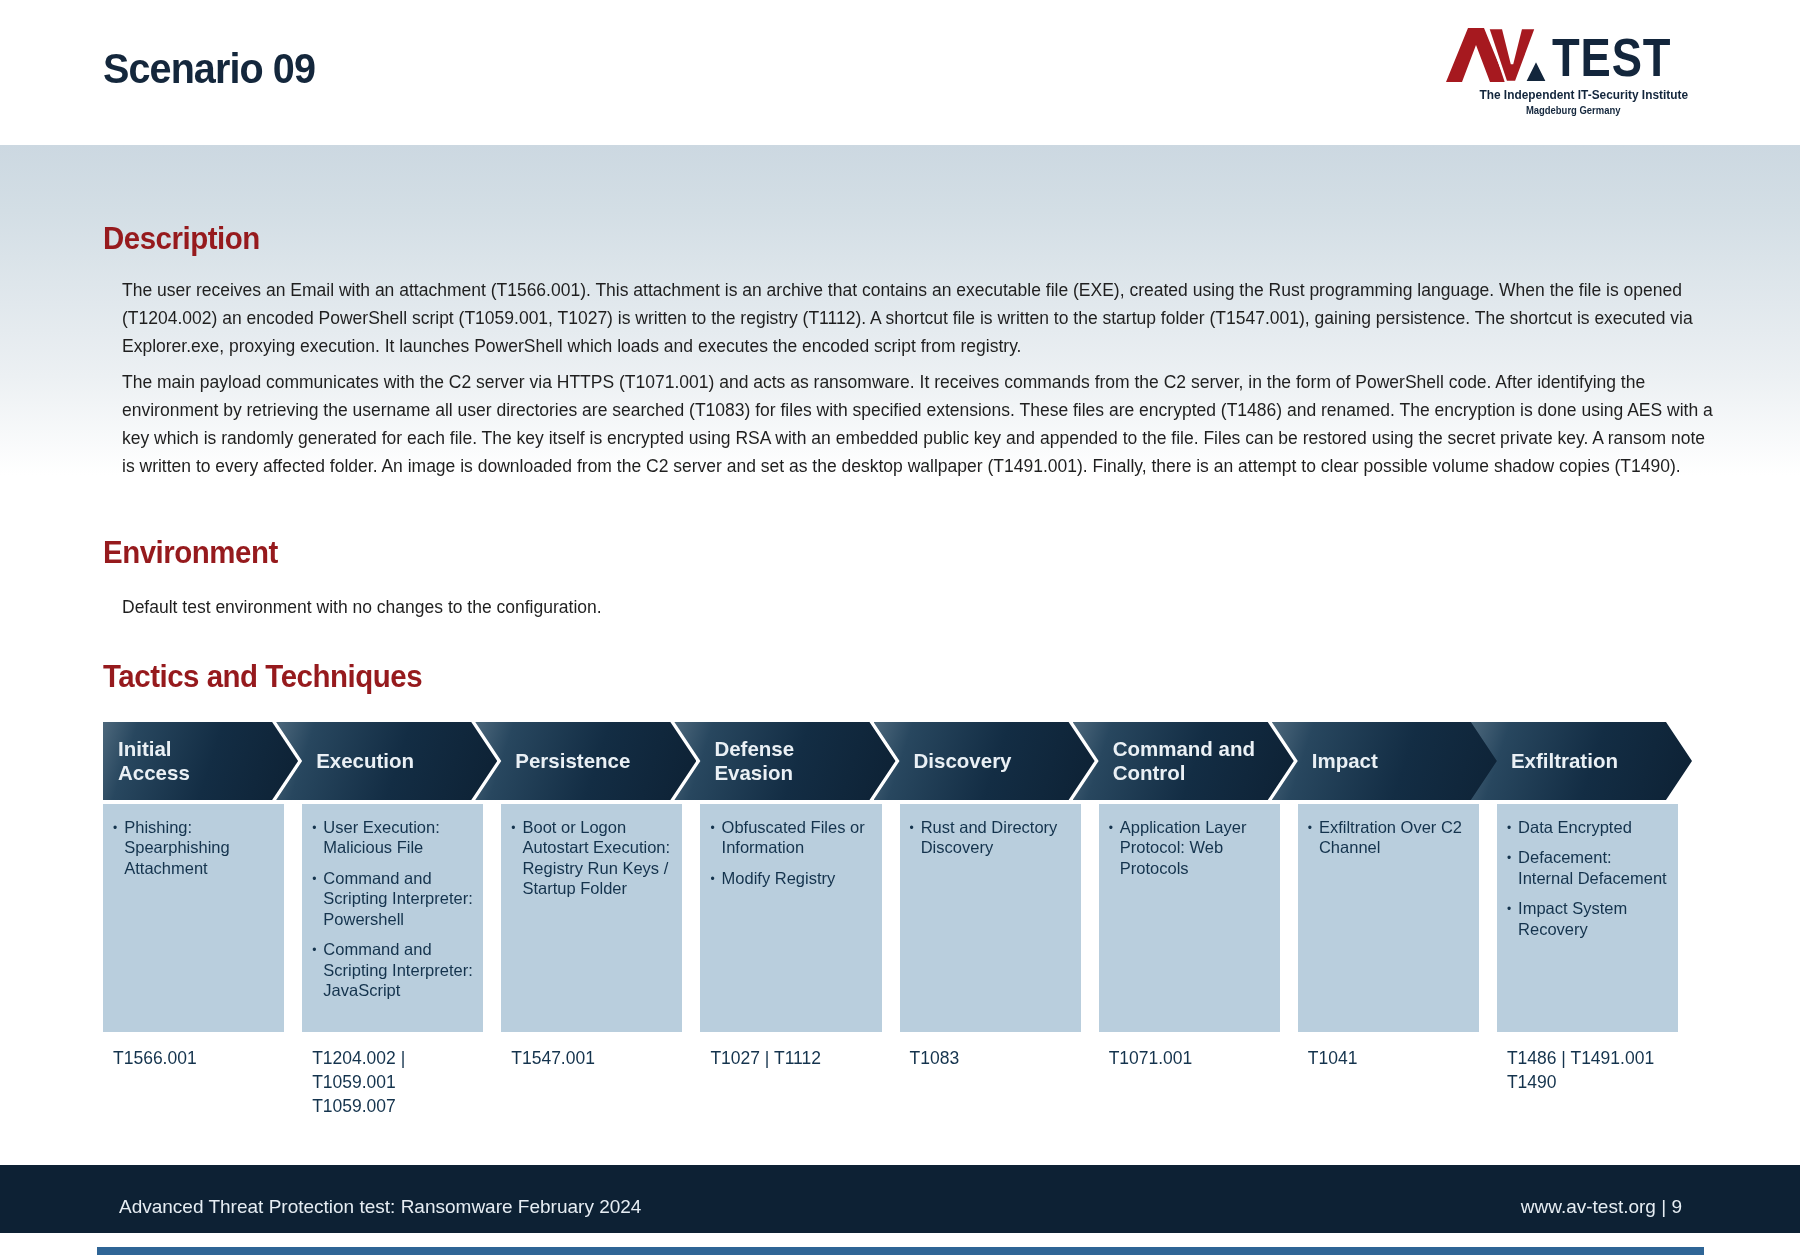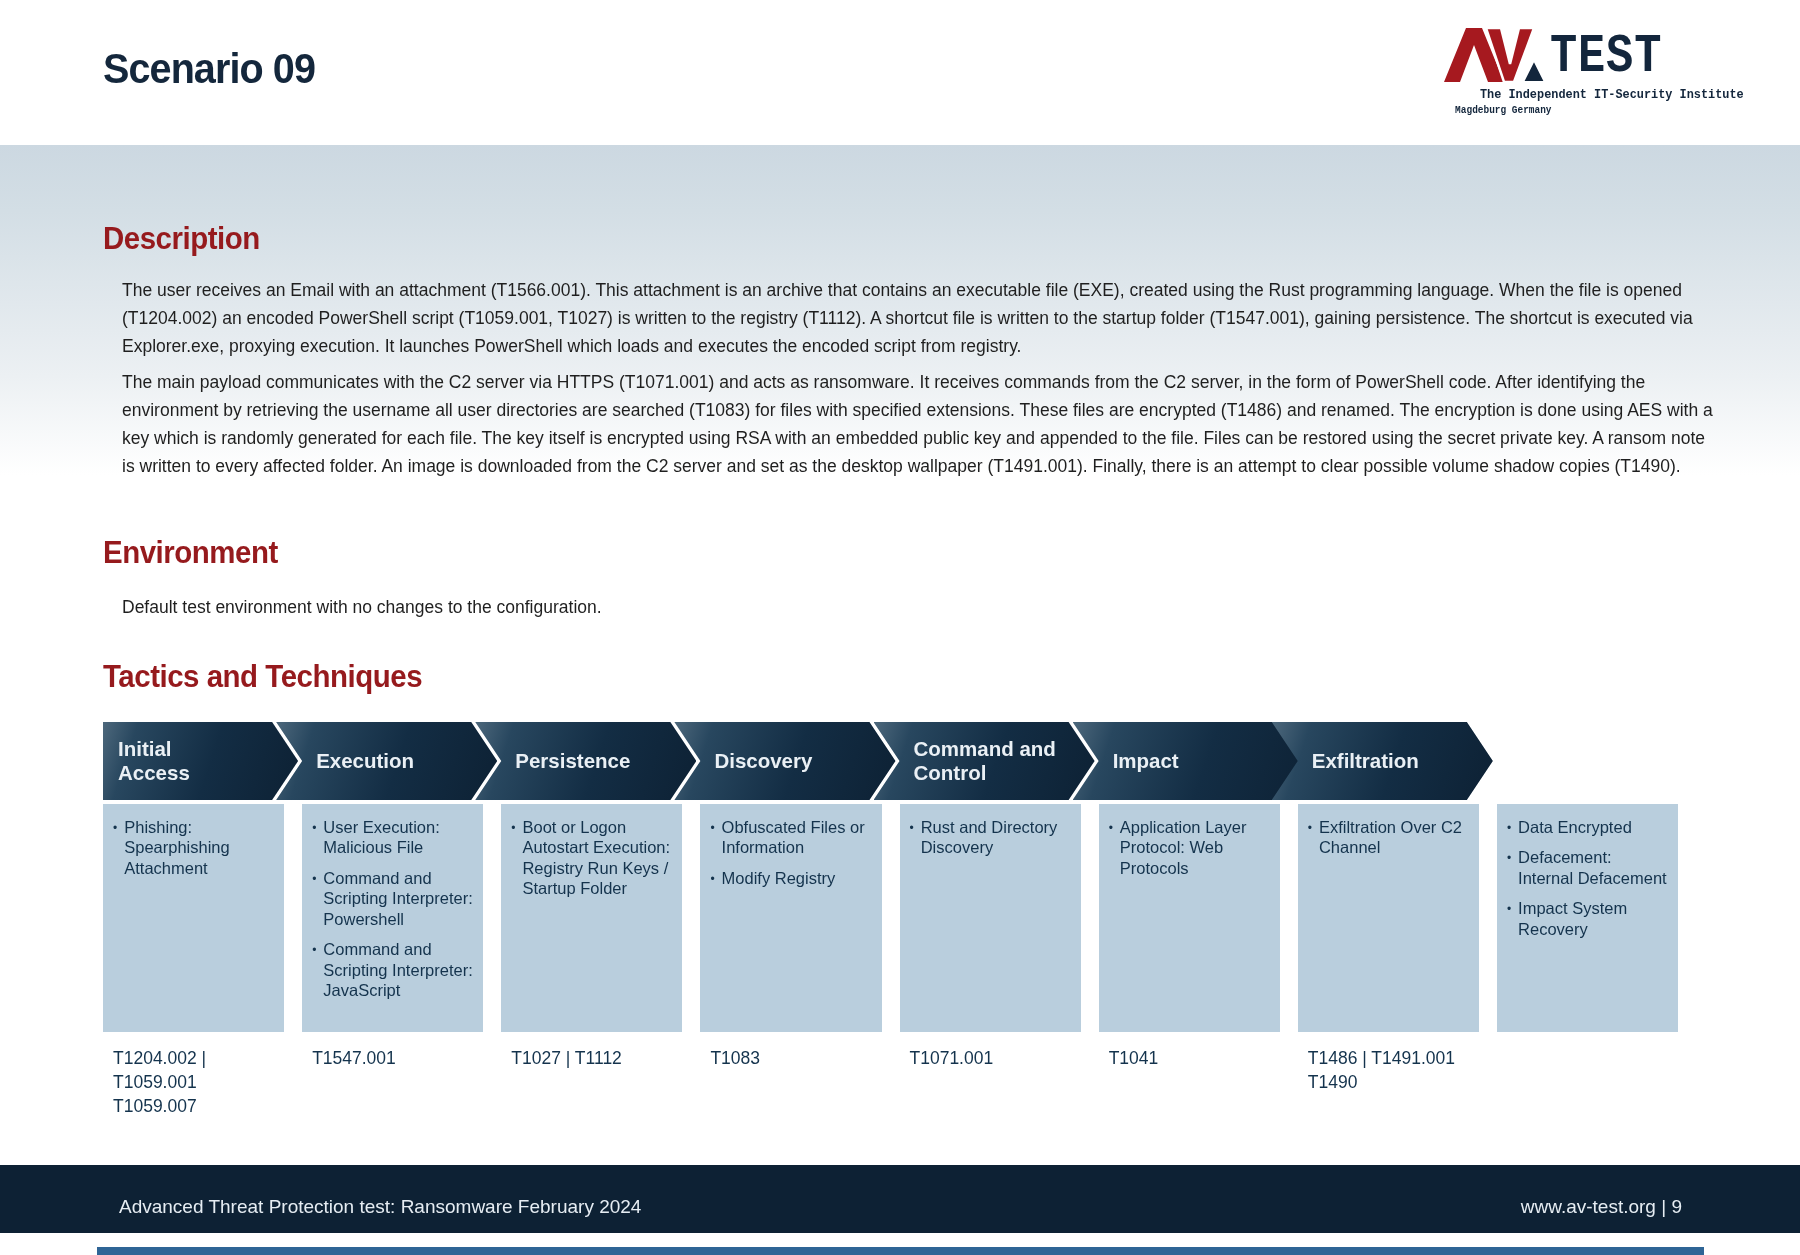--- a/index.html
+++ b/index.html
@@ -10,21 +10,21 @@
 
   
   .page-title {
     position:absolute; left:103px; top:44px;
     font-size:43px; font-weight:bold; color:#14273c;
     letter-spacing:-1px; transform:scaleX(0.92); transform-origin:left top;
     white-space:nowrap;
   }
   .logo {
     position:absolute; top:28px; right:104px; width:252px;
-    display:flex; flex-direction:column; align-items:flex-start;font-family:Liberation Mono, monospace;
+    display:flex; flex-direction:column; align-items:center;
   }
   .logo-row { display:flex; align-items:flex-end; gap:6px; }
   .logo-test {
     font-size:54px; line-height:50px; font-weight:bold; color:#13263c;
     letter-spacing:1px; transform:scaleX(0.84); transform-origin:left bottom;
     margin-left:-4px;
   }
   .logo-tagline {
     margin-top:5px; font-size:13.5px; font-weight:bold; color:#13263c;
     white-space:nowrap; transform:scaleX(0.88); transform-origin:right top;
@@ -144,20 +144,24 @@
       <span>Initial
 Access</span>
     </div>
     <div class="chev">
       <span>Execution</span>
     </div>
     <div class="chev">
       <span>Persistence</span>
     </div>
     <div class="chev">
+      <span>Defense
+Evasion</span>
+    </div>
+    <div class="chev">
       <span>Discovery</span>
     </div>
     <div class="chev">
       <span>Command and
 Control</span>
     </div>
     <div class="chev last">
       <span>Impact</span>
     </div>
     <div class="chev">
@@ -228,20 +232,21 @@
         <span class="bullet">•</span>
         <span>Defacement: Internal Defacement</span>
       </div>
       <div class="titem">
         <span class="bullet">•</span>
         <span>Impact System Recovery</span>
       </div>
     </div>
   </div>
 <div class="trow ids-row">
+    <div class="ids">T1566.001</div>
     <div class="ids">T1204.002 | T1059.001
 T1059.007</div>
     <div class="ids">T1547.001</div>
     <div class="ids">T1027 | T1112</div>
     <div class="ids">T1083</div>
     <div class="ids">T1071.001</div>
     <div class="ids">T1041</div>
     <div class="ids">T1486 | T1491.001
 T1490</div>
   </div>

